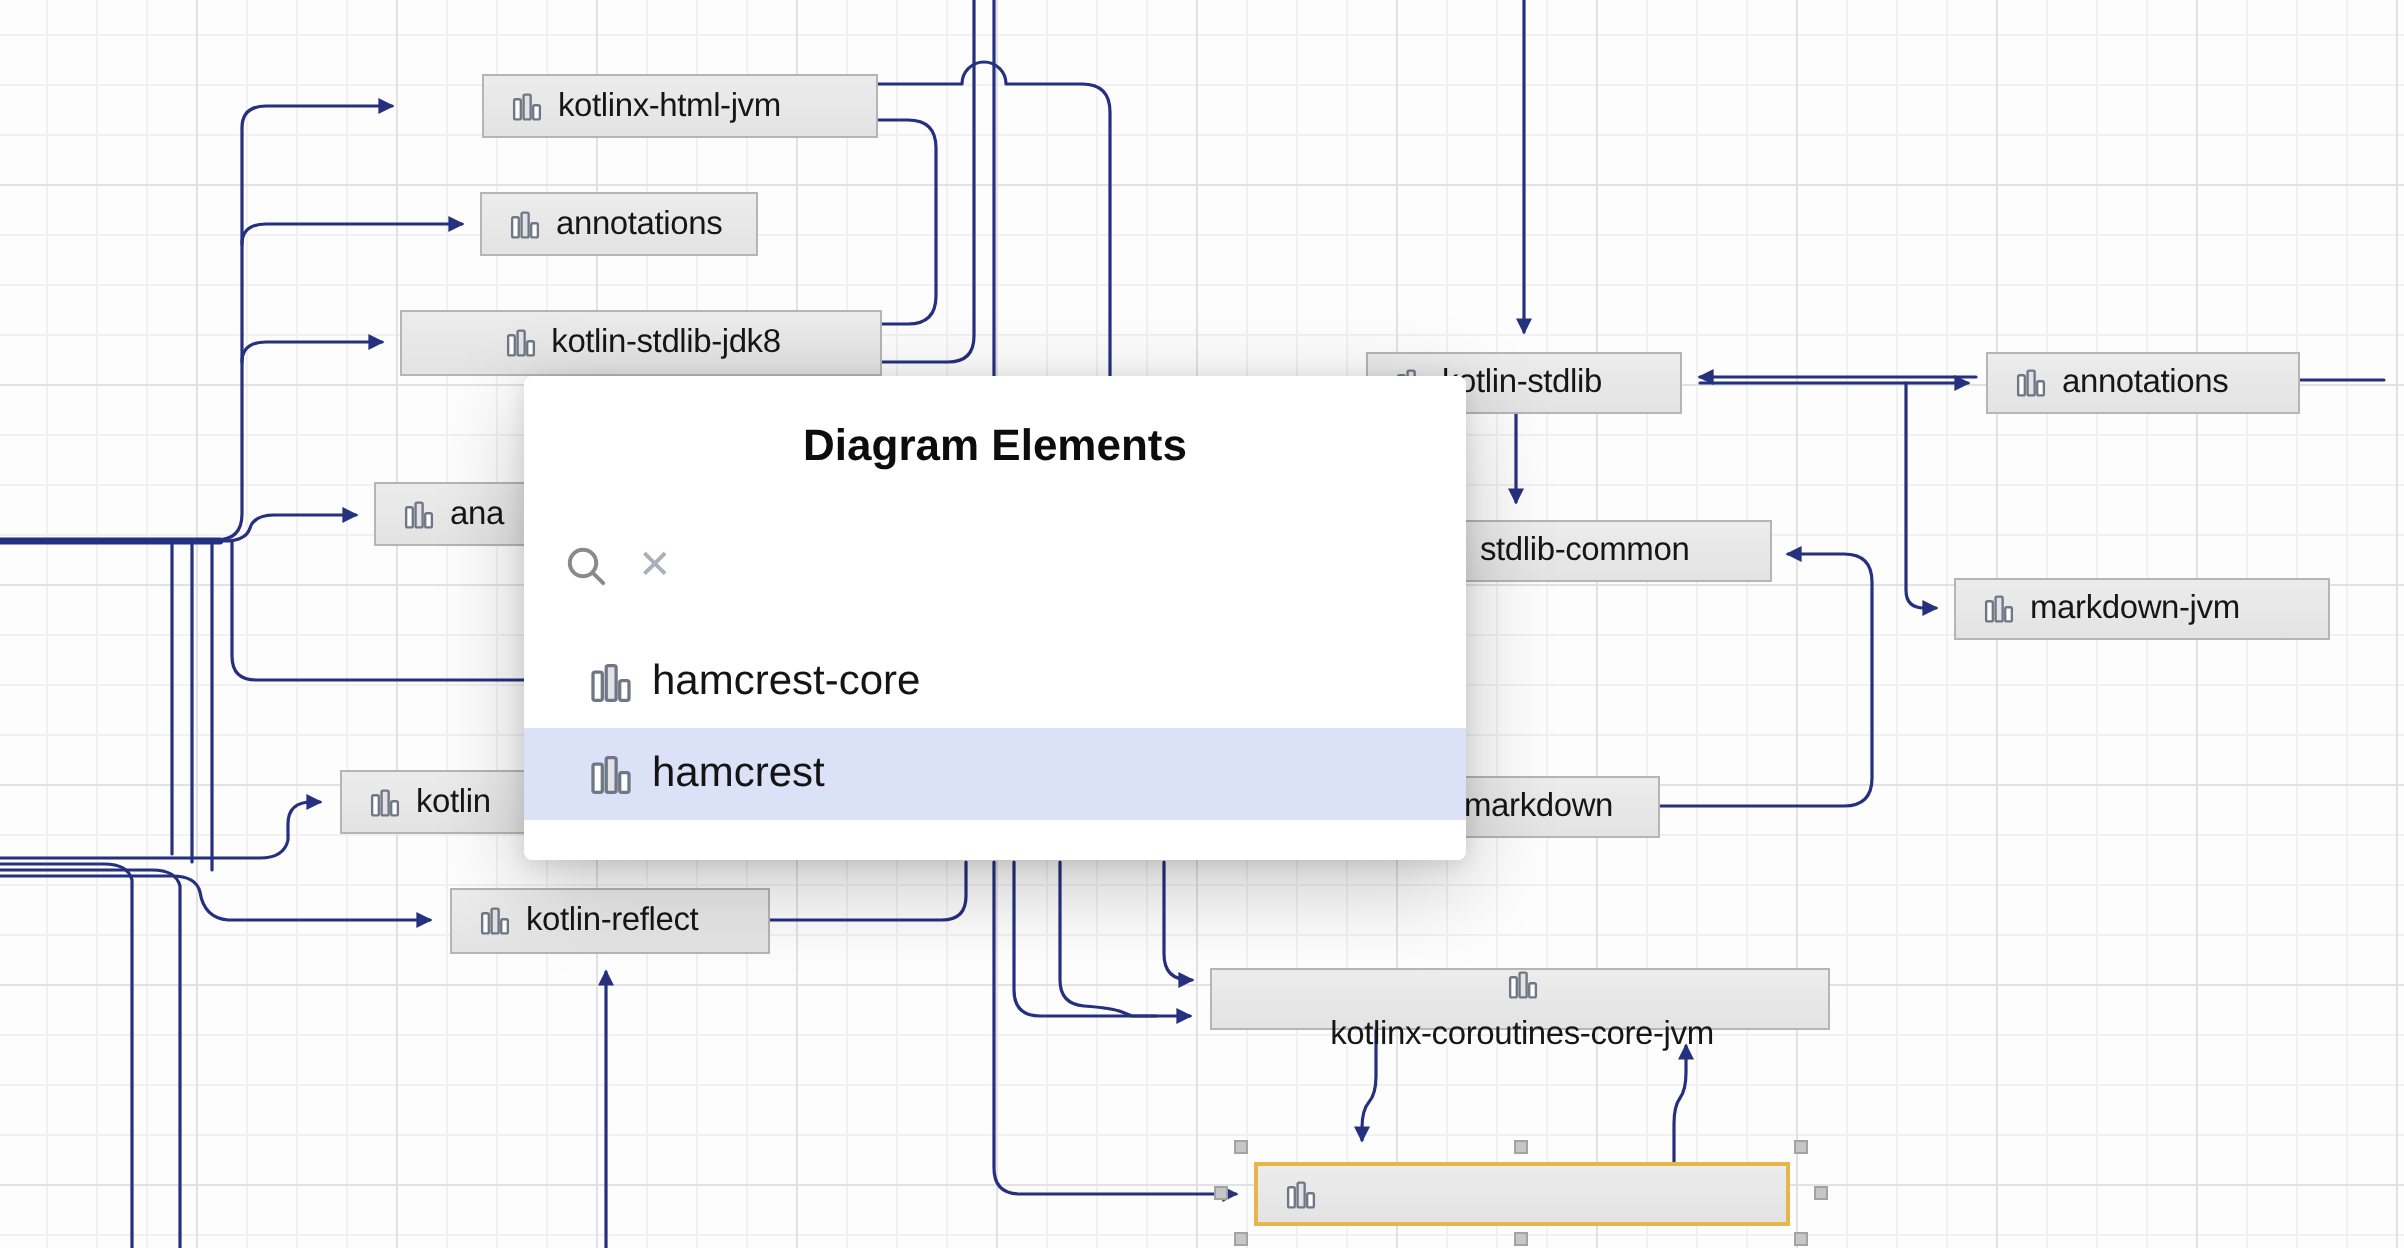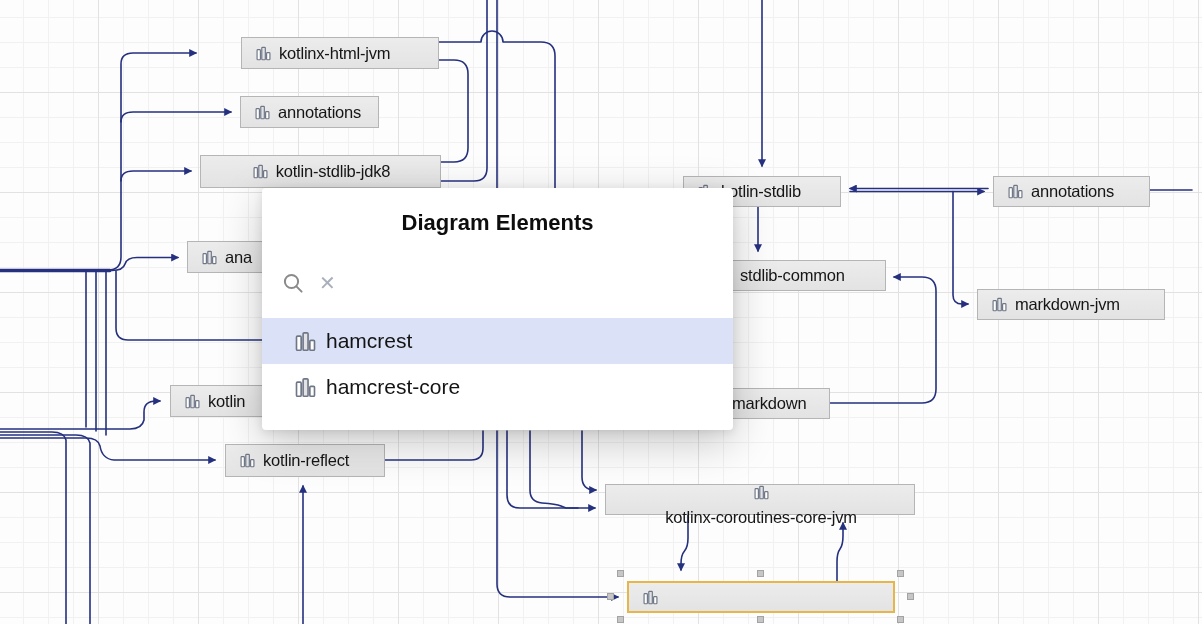--- a/index.html
+++ b/index.html
@@ -278,39 +278,39 @@
   <div class="popup">
     <div class="popup-title">Diagram Elements</div>
     <div class="search-row">
       <svg width="23" height="23" viewBox="0 0 23 23">
         <circle cx="9.5" cy="9.5" r="6.6" fill="none" stroke="#8a8a8a" stroke-width="2"></circle>
         <line x1="14.4" y1="14.4" x2="19.6" y2="19.6" stroke="#8a8a8a" stroke-width="2" stroke-linecap="round"></line>
       </svg>
       <span class="clear-btn">✕</span>
     </div>
     <div class="results" id="results">
+        <div class="result-row">
+          <span class="ricon">
+            <svg viewBox="0 0 14 14">
+              <g stroke="#6f7787" stroke-width="1.1" fill="#ffffff">
+                <rect x="1" y="3.4" width="3.1" height="9.4" rx="0.7"></rect>
+                <rect x="9.9" y="6.2" width="3.1" height="6.6" rx="0.7"></rect>
+                <rect x="5.4" y="1.2" width="3.3" height="11.6" rx="0.7" fill="#e3e3e6"></rect>
+              </g>
+            </svg>
+          </span>
+          <span>hamcrest-core</span>
+        </div>
         <div class="result-row sel">
           <span class="ricon">
             <svg viewBox="0 0 14 14">
               <g stroke="#6f7787" stroke-width="1.1" fill="#ffffff">
                 <rect x="1" y="3.4" width="3.1" height="9.4" rx="0.7"></rect>
                 <rect x="9.9" y="6.2" width="3.1" height="6.6" rx="0.7"></rect>
                 <rect x="5.4" y="1.2" width="3.3" height="11.6" rx="0.7" fill="#e3e3e6"></rect>
               </g>
             </svg>
           </span>
           <span>hamcrest</span>
         </div>
-        <div class="result-row">
-          <span class="ricon">
-            <svg viewBox="0 0 14 14">
-              <g stroke="#6f7787" stroke-width="1.1" fill="#ffffff">
-                <rect x="1" y="3.4" width="3.1" height="9.4" rx="0.7"></rect>
-                <rect x="9.9" y="6.2" width="3.1" height="6.6" rx="0.7"></rect>
-                <rect x="5.4" y="1.2" width="3.3" height="11.6" rx="0.7" fill="#e3e3e6"></rect>
-              </g>
-            </svg>
-          </span>
-          <span>hamcrest-core</span>
-        </div>
       </div>
   </div>
 </div>
 
 </body></html>

